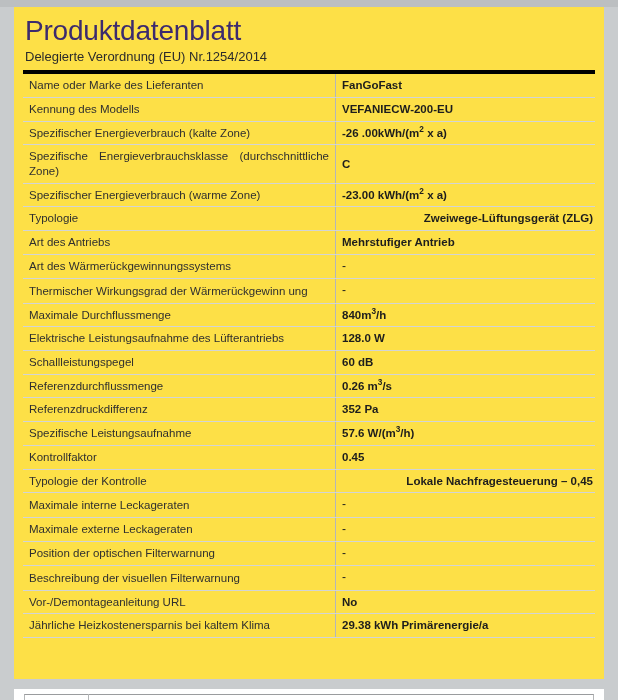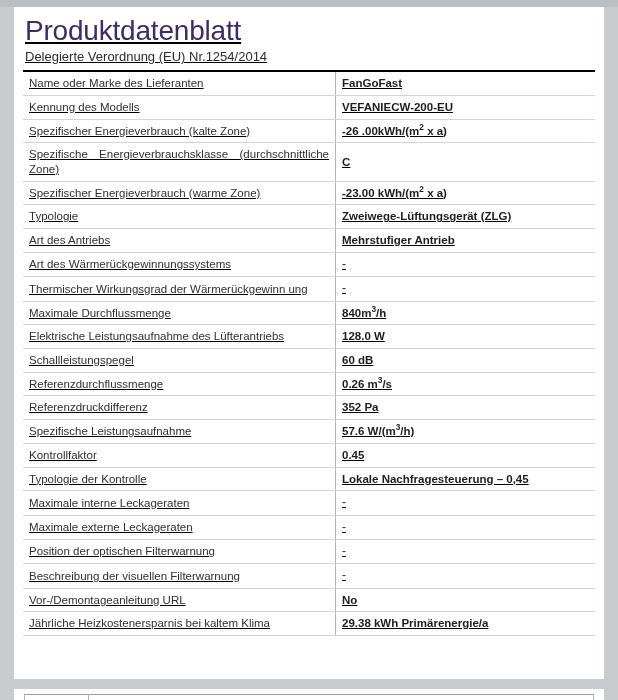--- a/index.html
+++ b/index.html
@@ -32,24 +32,23 @@
     background: #bcbfc1;
   }
 
   
   #page {
     position: absolute;
     top: 7px;
     left: 14px;
     width: 590px;
     height: 672px;
-    background: #ffffff;
+    background: #fde047;
     box-sizing: border-box;
     overflow: hidden;
-    text-decoration: underline;
   }
 
   .page-inner {
     padding: 6px 9px 0 9px;
   }
 
   
   .doc-title {
     font-size: 28px;
     font-weight: 400;
@@ -74,21 +73,21 @@
     font-size: 11.5px;
     color: #2b2b2b;
   }
   table.spec td {
     border-top: 1px solid #d2d4d6;
     border-bottom: 1px solid #d2d4d6;
     padding: 4px 6px 4px 6px;
     vertical-align: middle;
     line-height: 1.28;
   }
-  table.spec tr:first-child td { border-top: 2px solid #000000; }
+  table.spec tr:first-child td { border-top: 4px solid #000000; }
 
   td.label {
     width: 300px;
     text-align: left;
     border-right: 1px solid #b4b6b8;
     font-weight: 400;
     color: #2f2f2f;
     hyphens: none;
   }
   td.label.justify {
@@ -98,21 +97,21 @@
 
   td.value {
     text-align: left;
     font-weight: bold;
     color: #1d1d1d;
     padding-left: 4px;
     padding-right: 4px;
     white-space: nowrap;
   }
   td.value.right {
-    text-align: left;
+    text-align: right;
     padding-right: 2px;
   }
   td.value.dash { font-weight: normal; font-size: 12px; }
 
   sup.unit {
     font-size: 0.72em;
     vertical-align: super;
     line-height: 0;
   }
 

